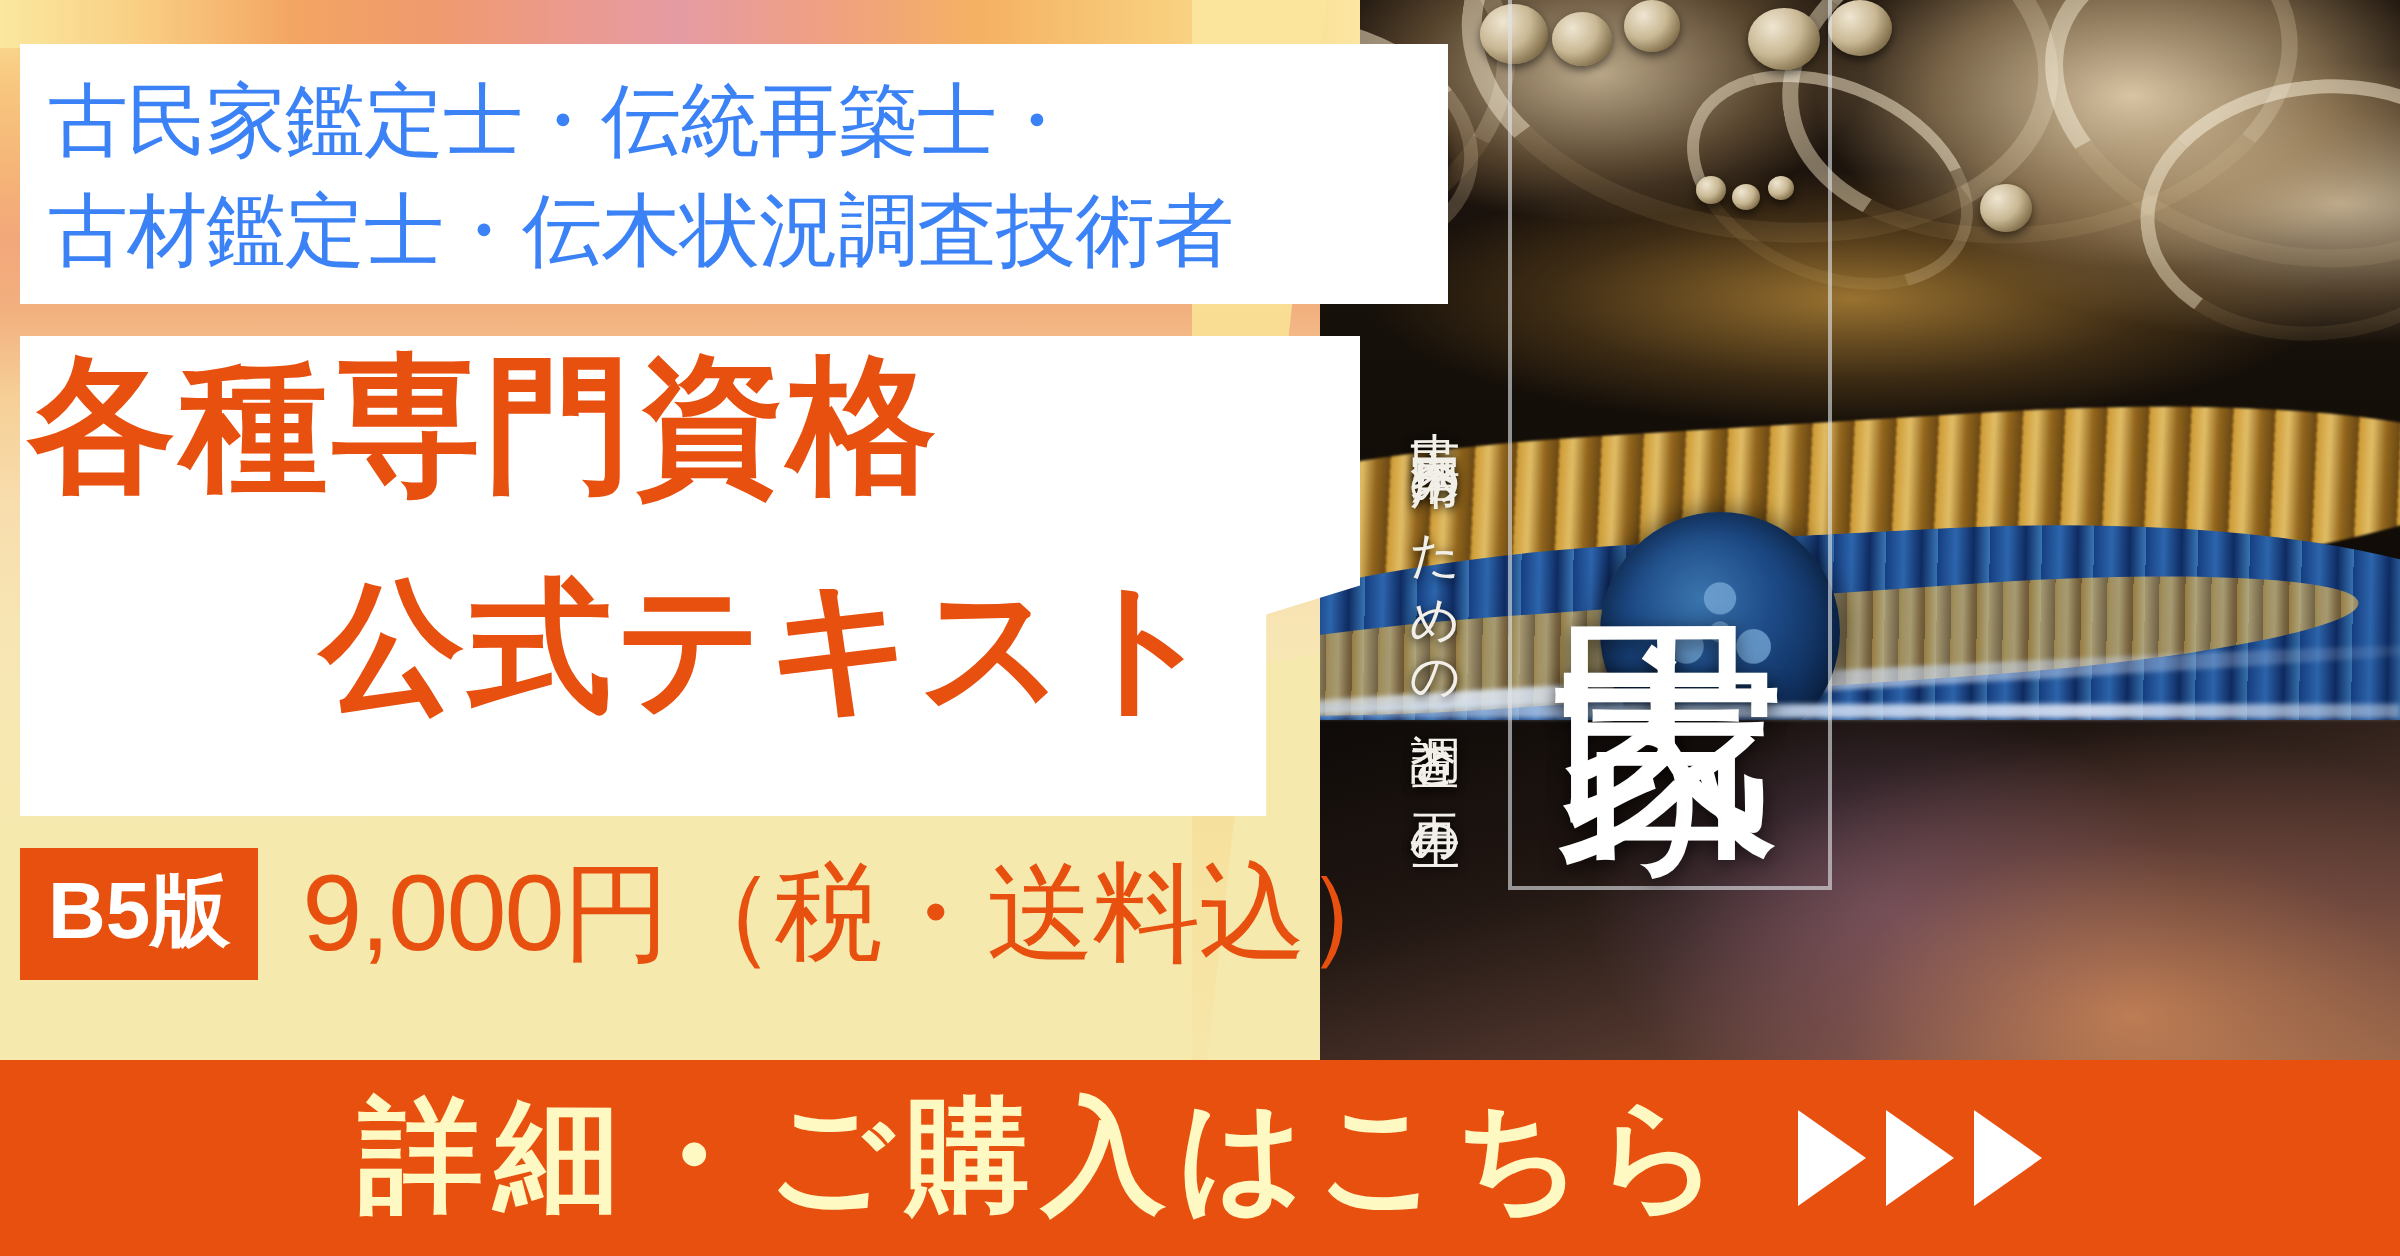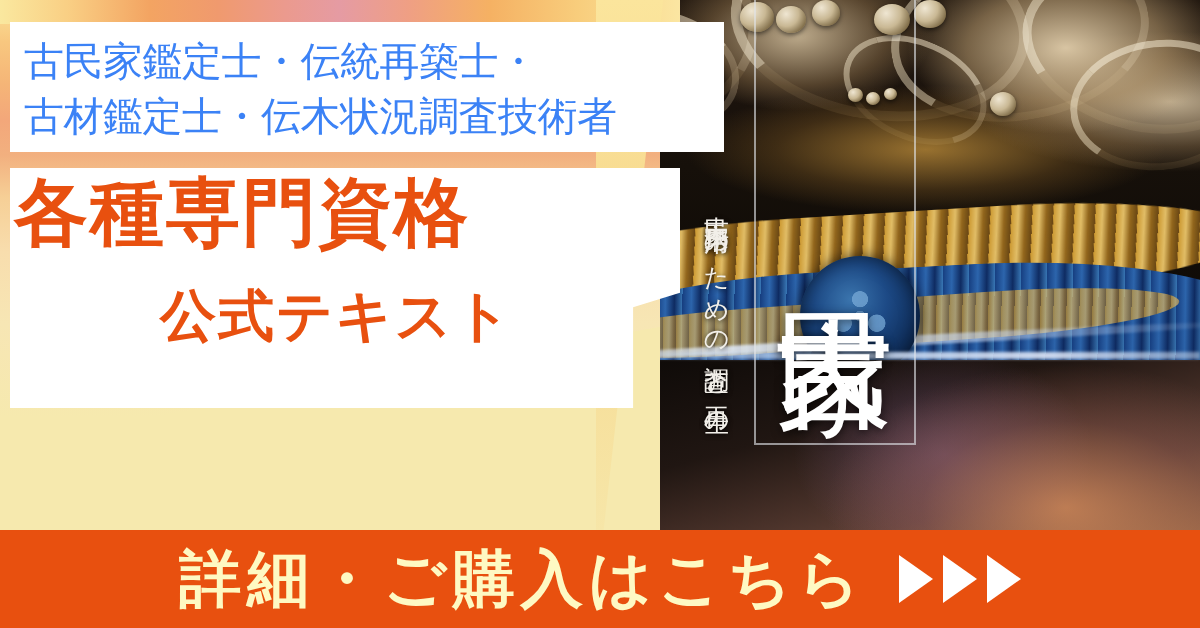--- a/index.html
+++ b/index.html
@@ -202,21 +202,21 @@
     position:absolute; left:14px; top:176px;
     color:#E8500F;
     font-size:74px;
     font-weight:700;
     letter-spacing:2px;
     line-height:1;
   }
   .headline-2 {
     position:absolute; left:160px; top:288px;
     color:#E8500F;
-    font-size:56px;
+    font-size:72px;
     font-weight:700;
     letter-spacing:2px;
     line-height:1;
   }
 
   
   .price-row {
     position:absolute; left:10px; top:424px;
     display:flex; align-items:center; gap:22px;
   }
@@ -309,20 +309,24 @@
 
   <div class="panel-top">
     <div class="panel-top-text">古民家鑑定士・伝統再築士・
 古材鑑定士・伝木状況調査技術者</div>
   </div>
 
   <div class="panel-main"></div>
   <div class="headline-1">各種専門資格</div>
   <div class="headline-2">公式テキスト</div>
 
+  <div class="price-row">
+    <div class="badge">B5版</div>
+    <div class="price-text">9,000円（税・送料込）</div>
+  </div>
 
   <div class="cta">
     <span class="cta-text">詳細・ご購入はこちら</span>
     <span class="cta-arrows">
       <span class="tri"></span>
       <span class="tri"></span>
       <span class="tri"></span>
     </span>
   </div>
 

